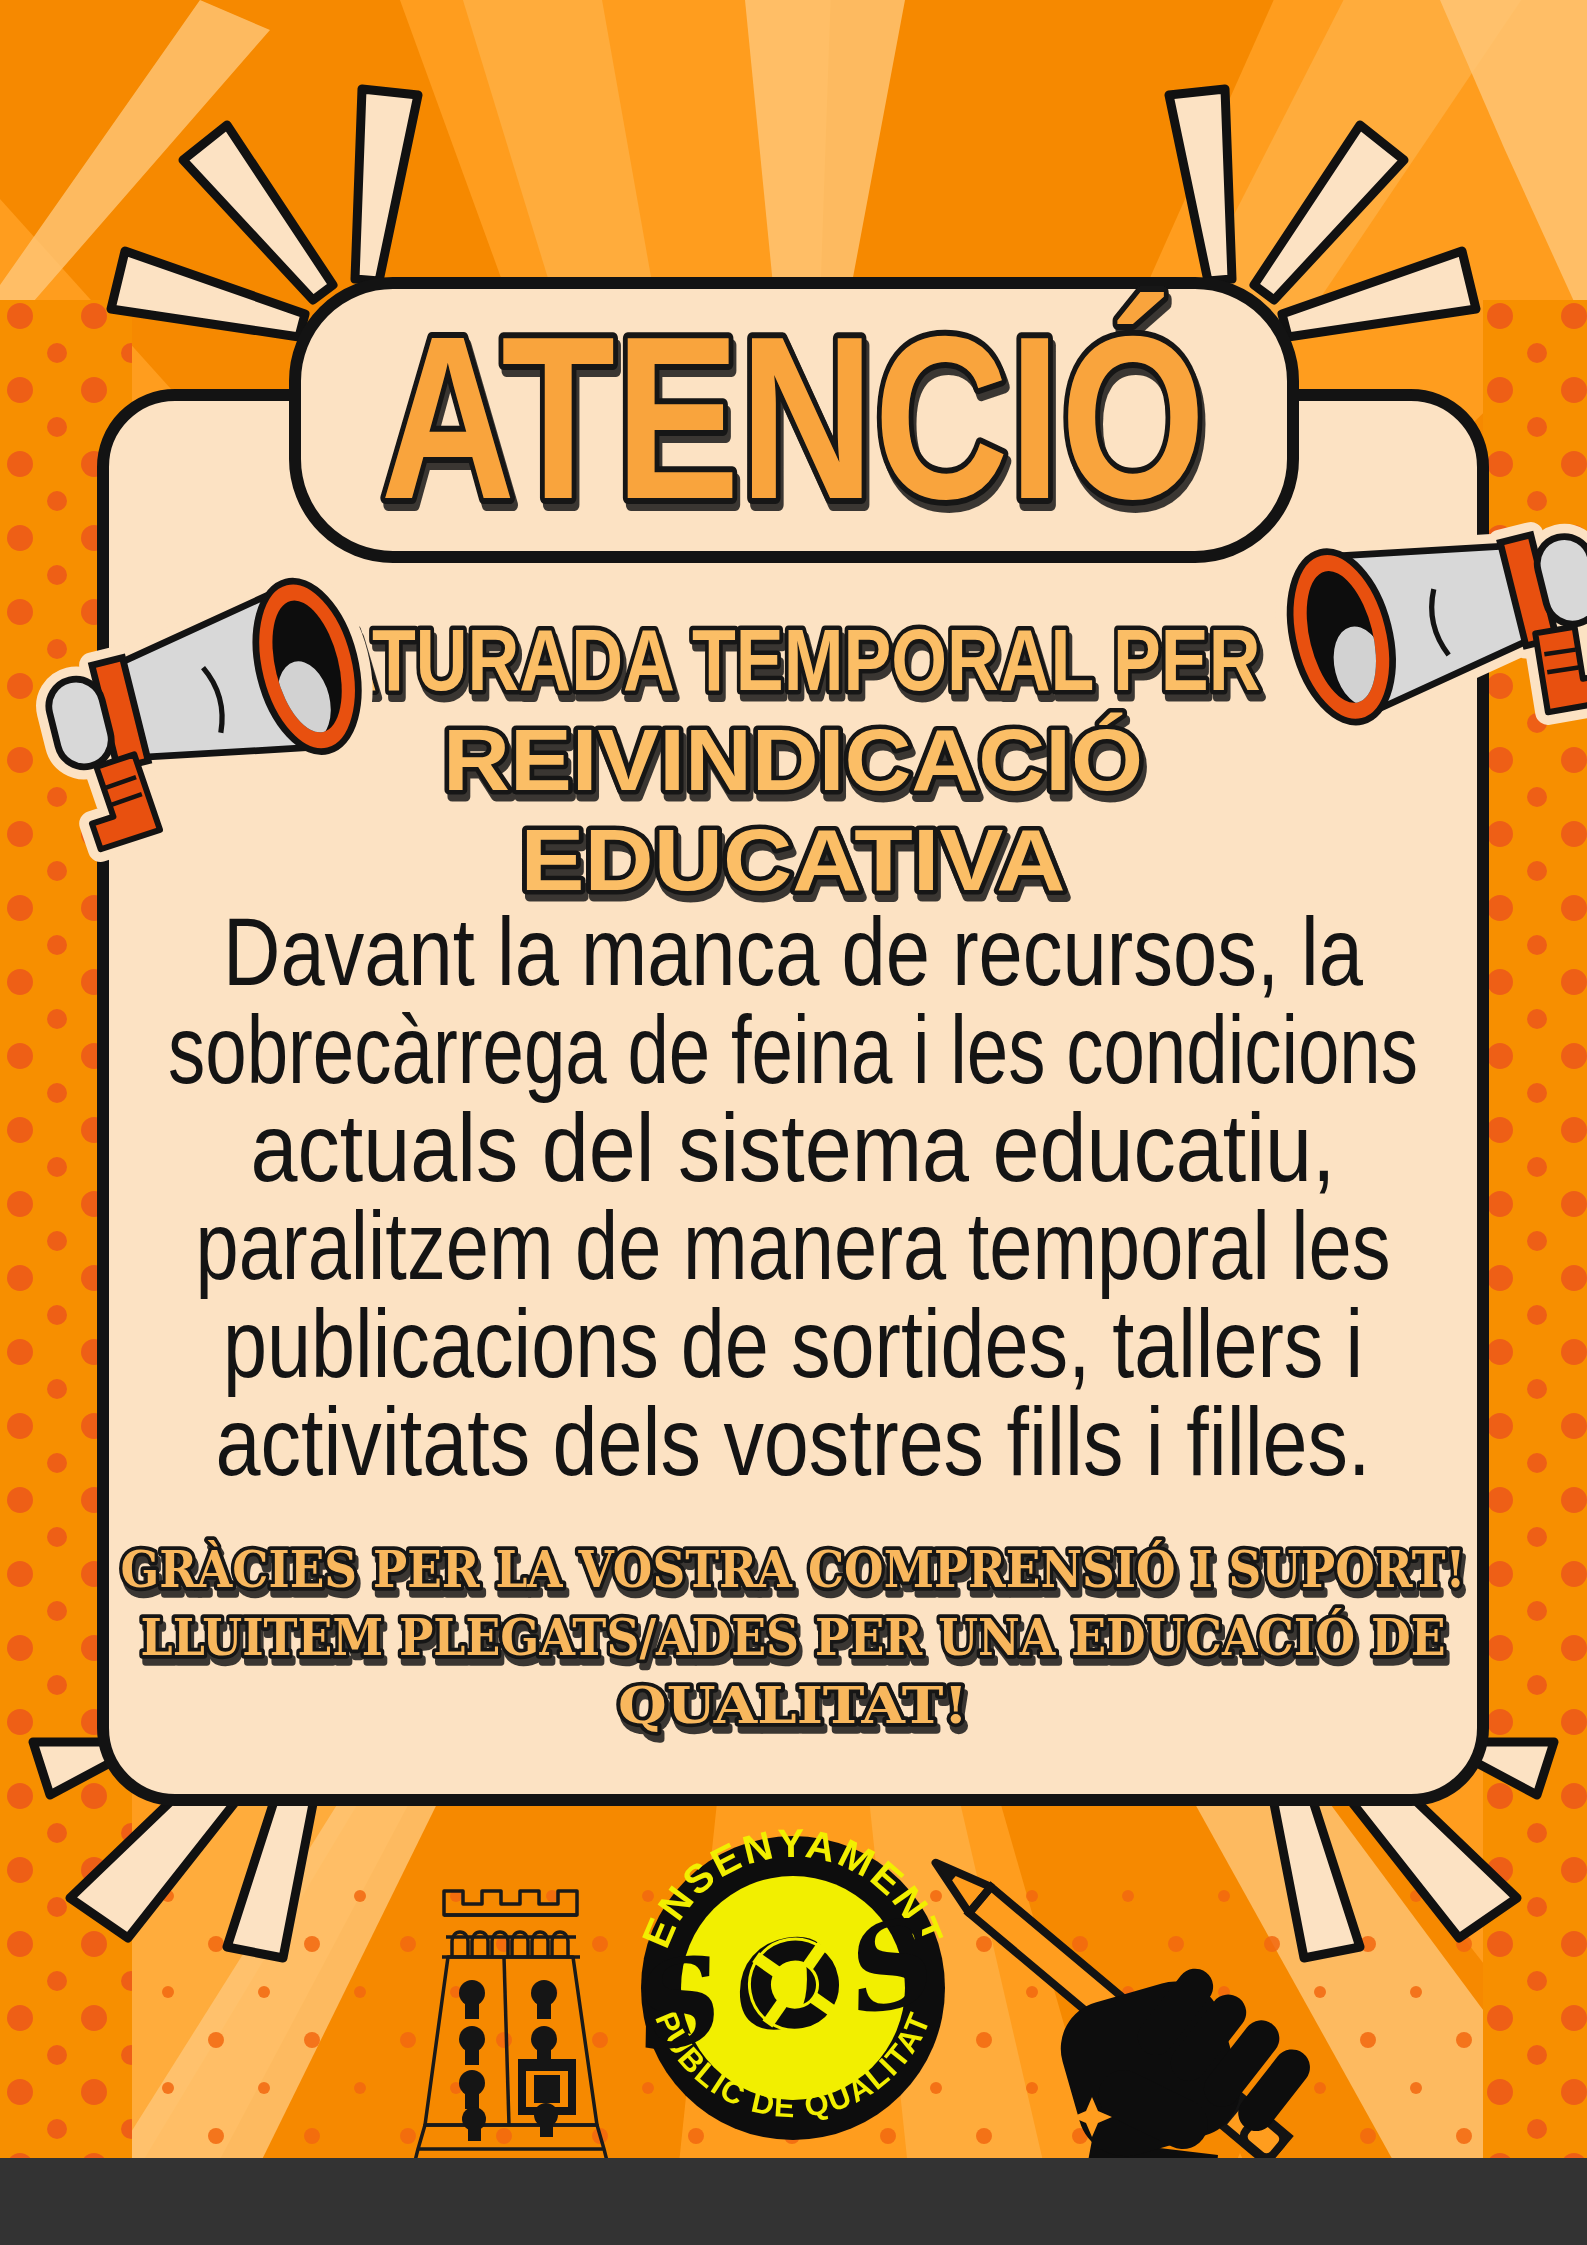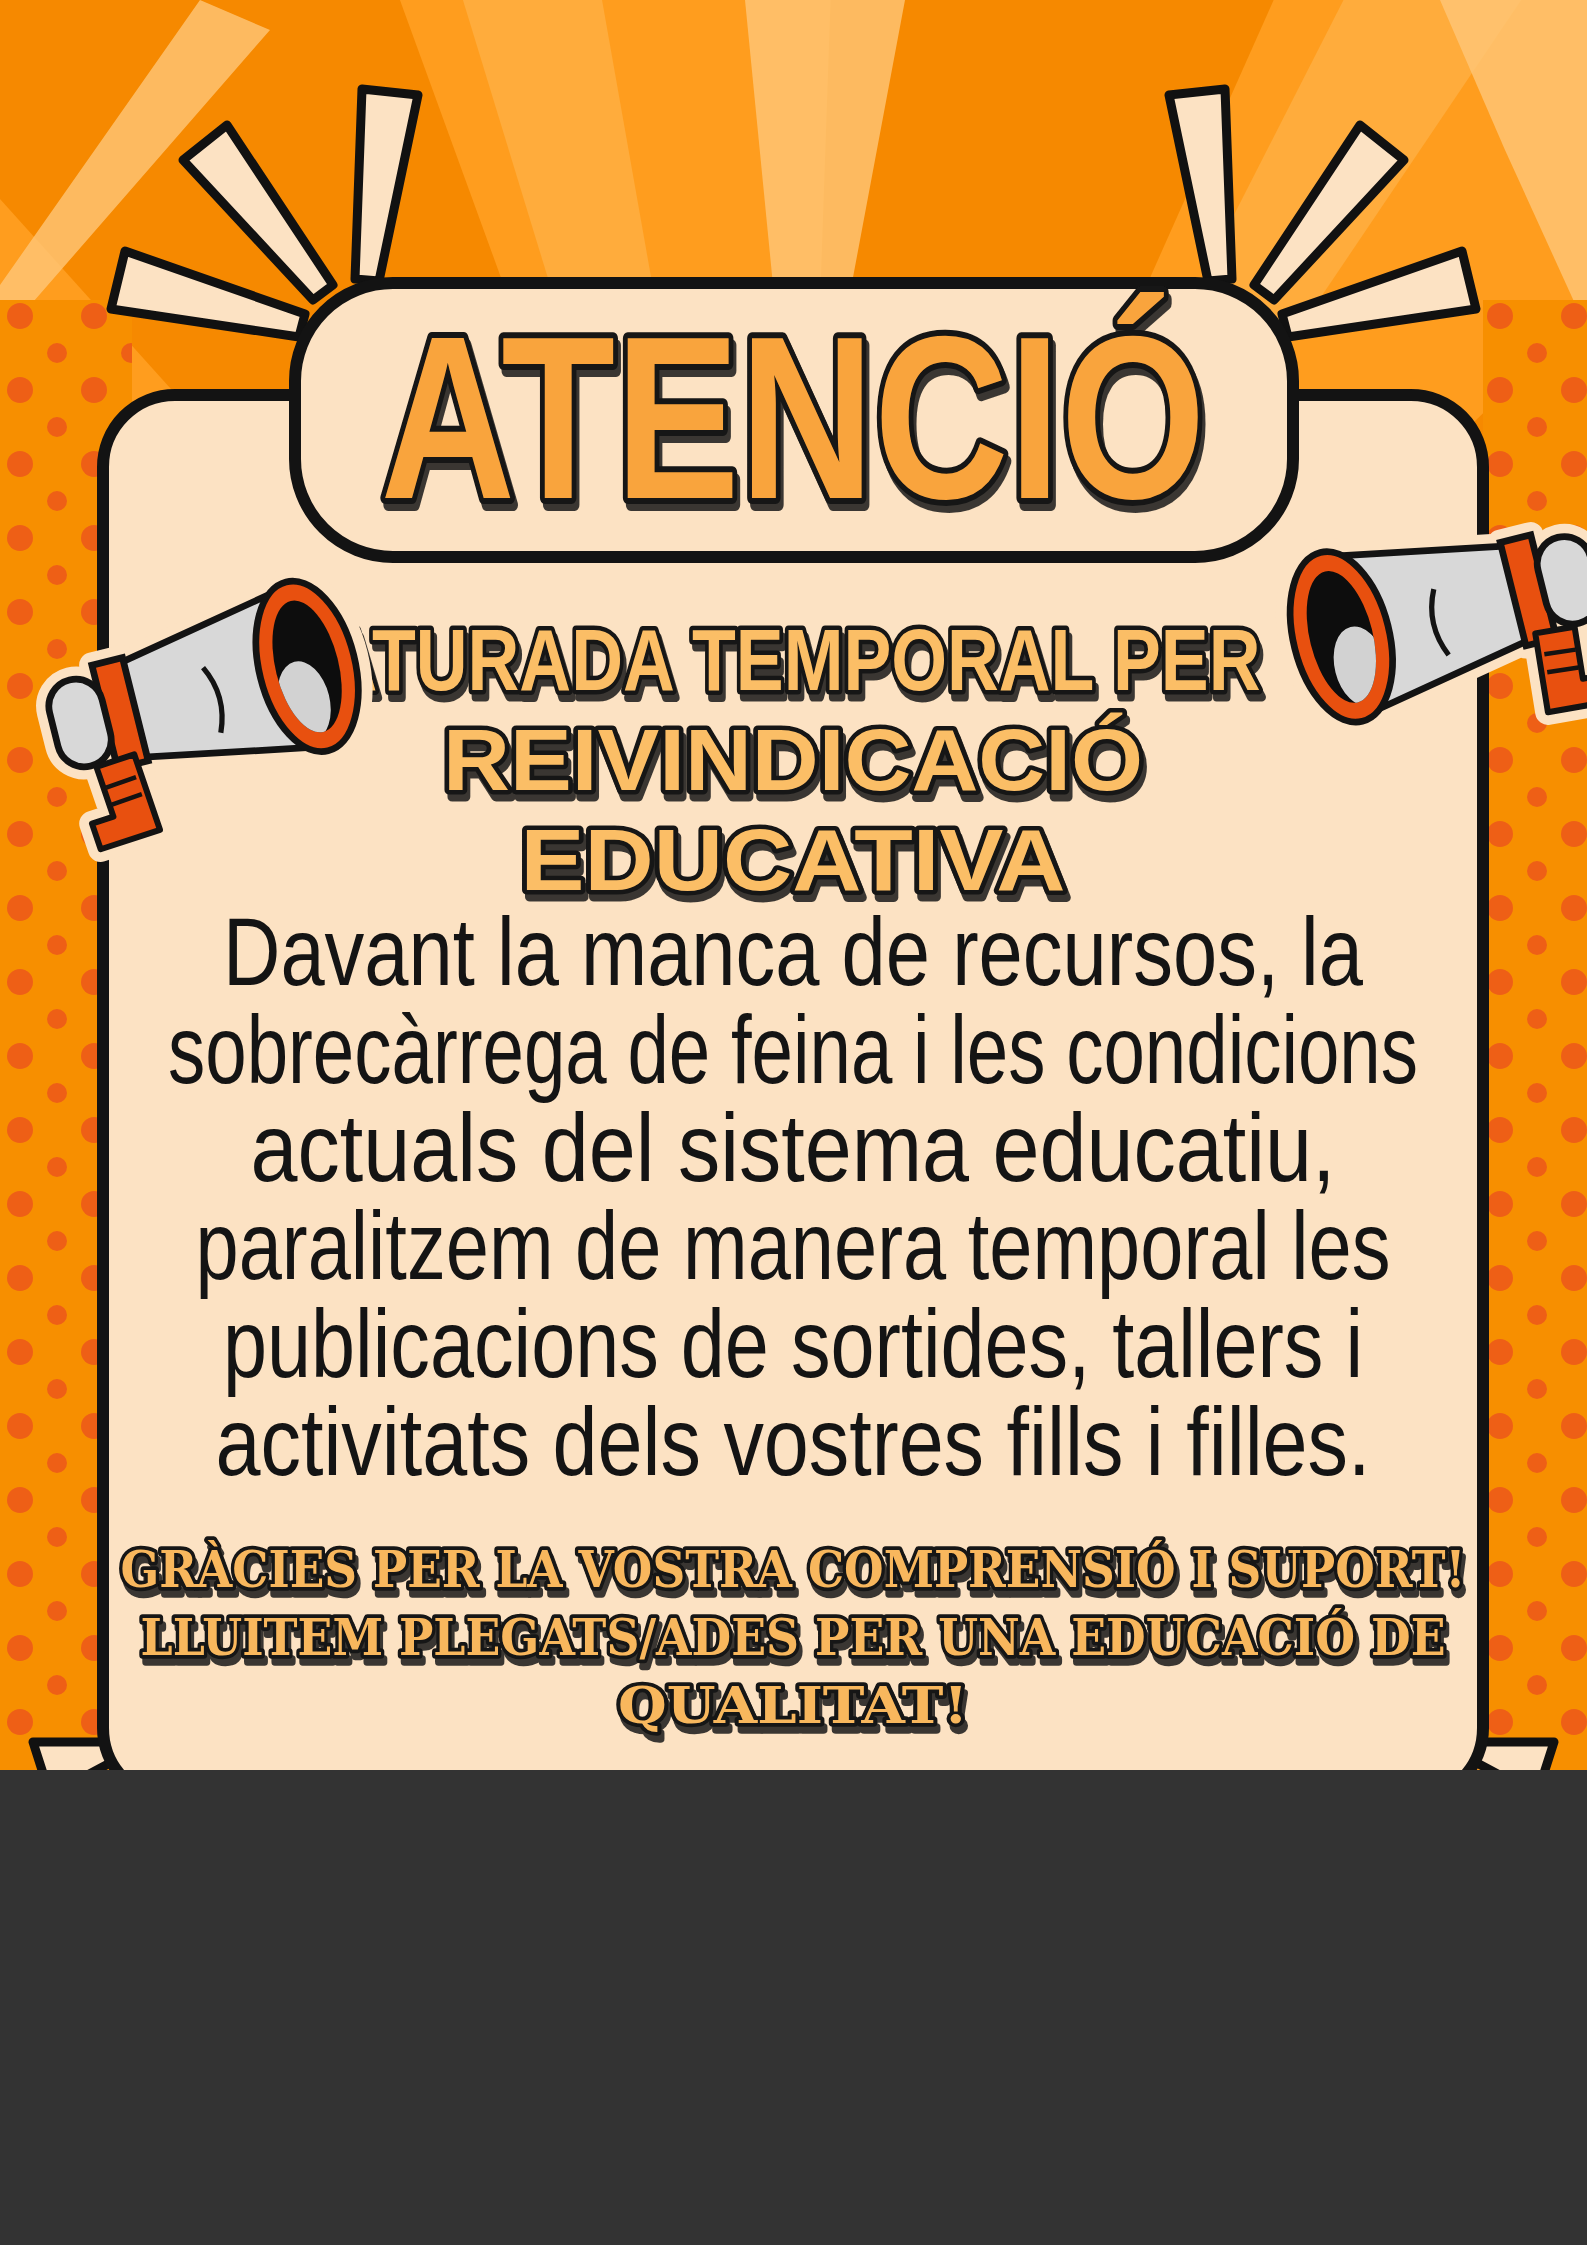--- a/index.html
+++ b/index.html
@@ -1,17 +1,17 @@
 <!DOCTYPE html>
 <html><head>
 <meta charset="utf-8">
 <style>
   html,body{margin:0;padding:0;background:#333;}
   .poster{
-    position:relative;width:1587px;height:1770px;overflow:hidden;
+    position:relative;width:1587px;height:2158px;overflow:hidden;
     font-family:"Liberation Sans",sans-serif;
   }
   .poster svg{display:block;}
   text{user-select:none;}
   .outlined{paint-order:stroke;stroke-linejoin:round;font-weight:bold;}
 </style>
 </head>
 <body>
 
 <div class="poster">

